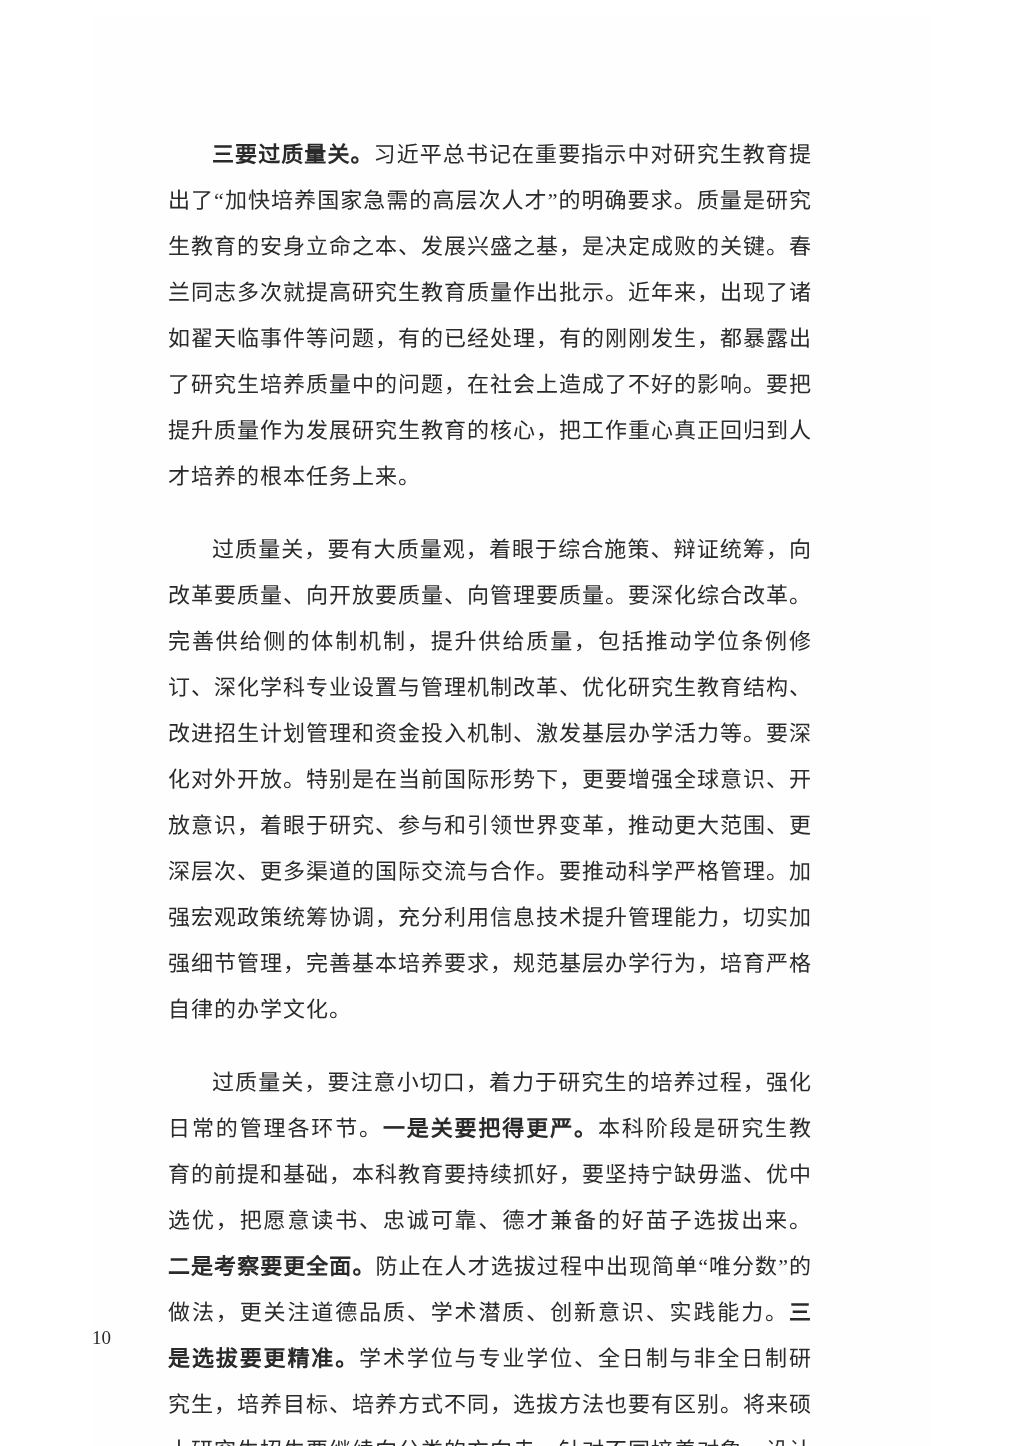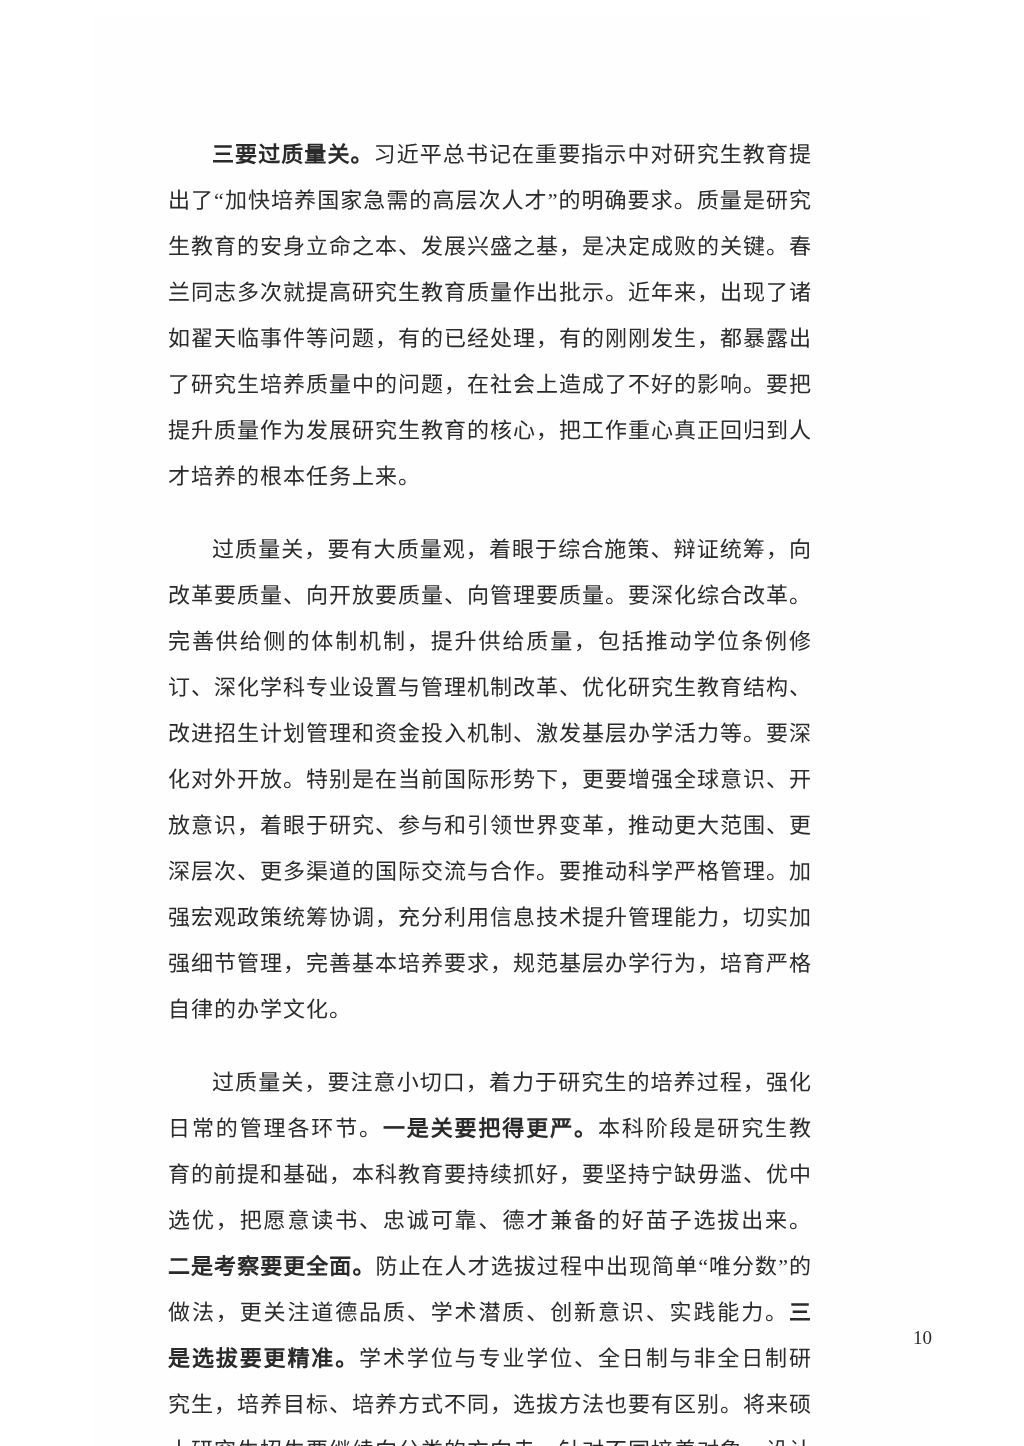--- a/index.html
+++ b/index.html
@@ -31,21 +31,21 @@
     letter-spacing: 1px;
   }
   .para .bold-run {
     font-weight: 700;
   }
   .page-number {
     position: absolute;
     left: 0;
     right: 0;
     top: 1310px;
-    text-align: right;
+    text-align: left;
     font-size: 19px;
     line-height: 24px;
     letter-spacing: 0;
     color: #2a2a2a;
   }
 </style>
 </head>
 <body>
 
 <div class="page">

